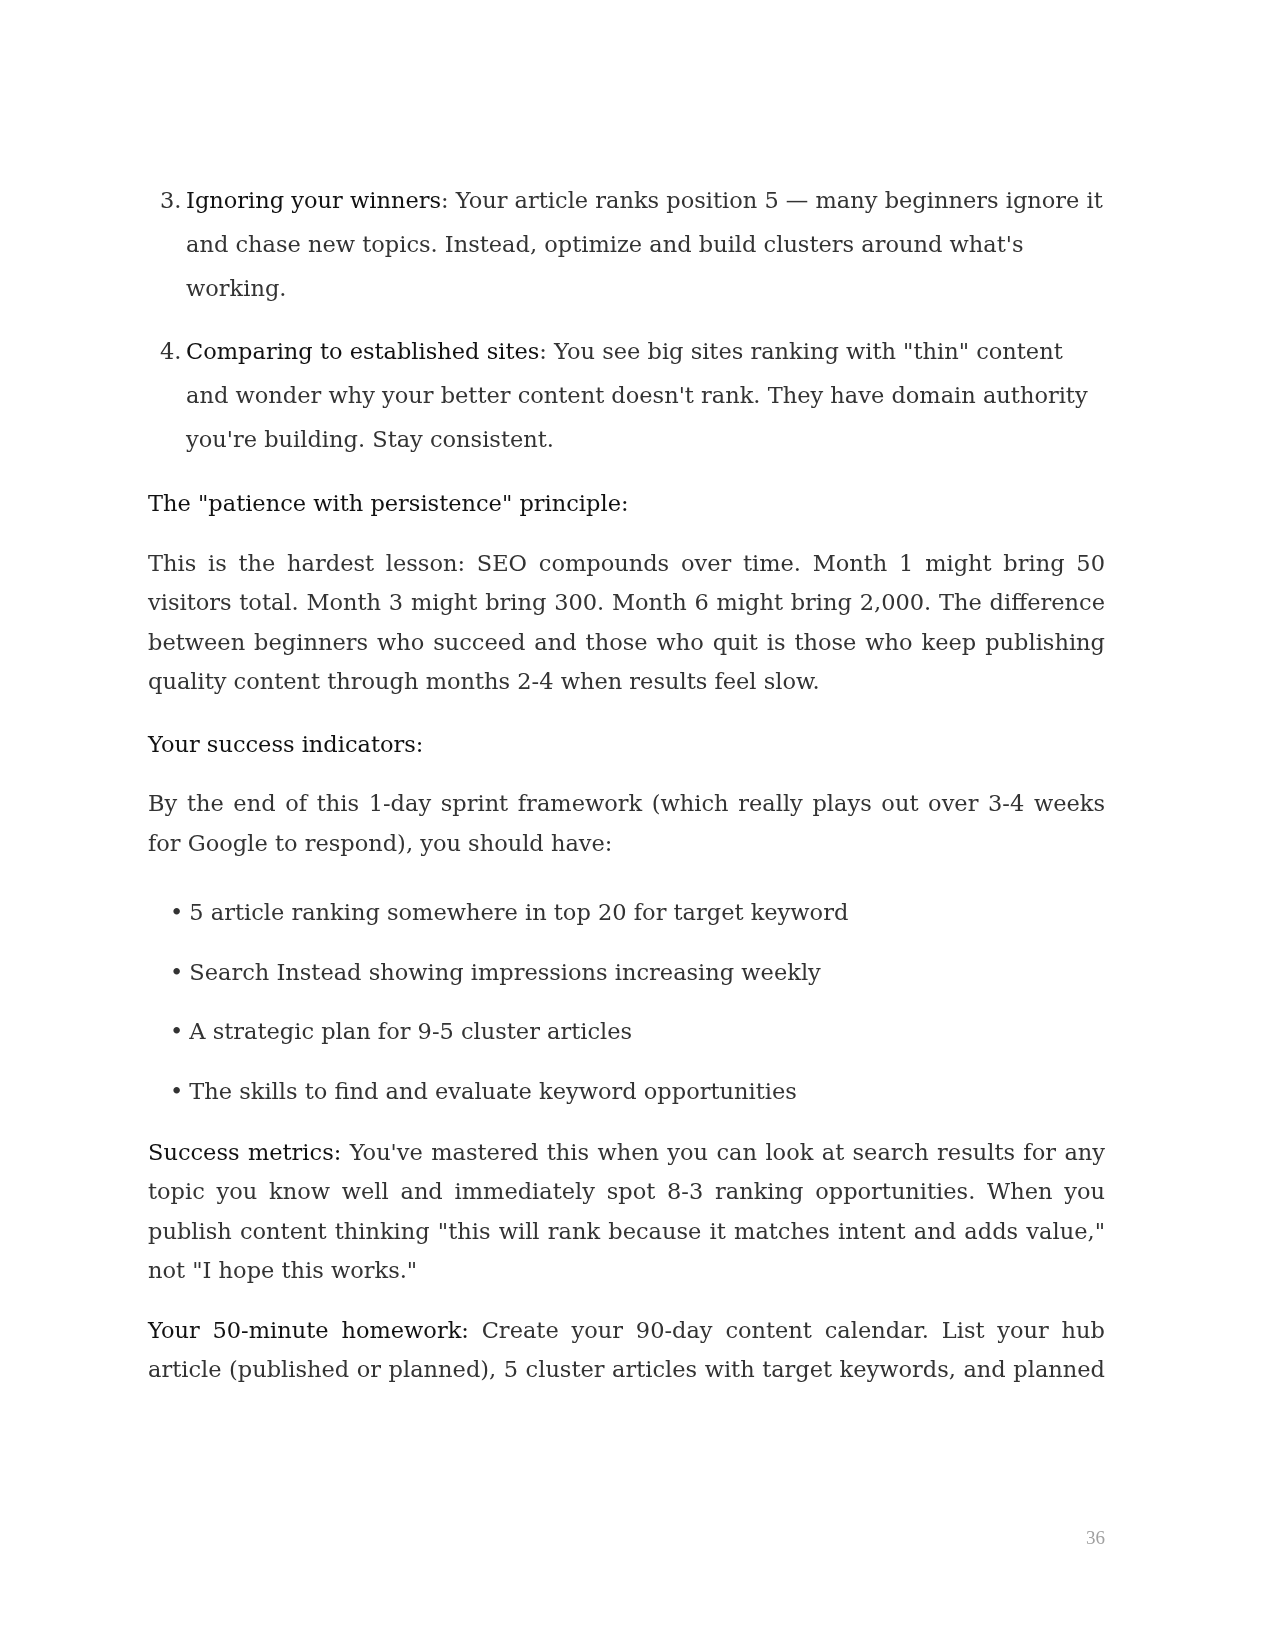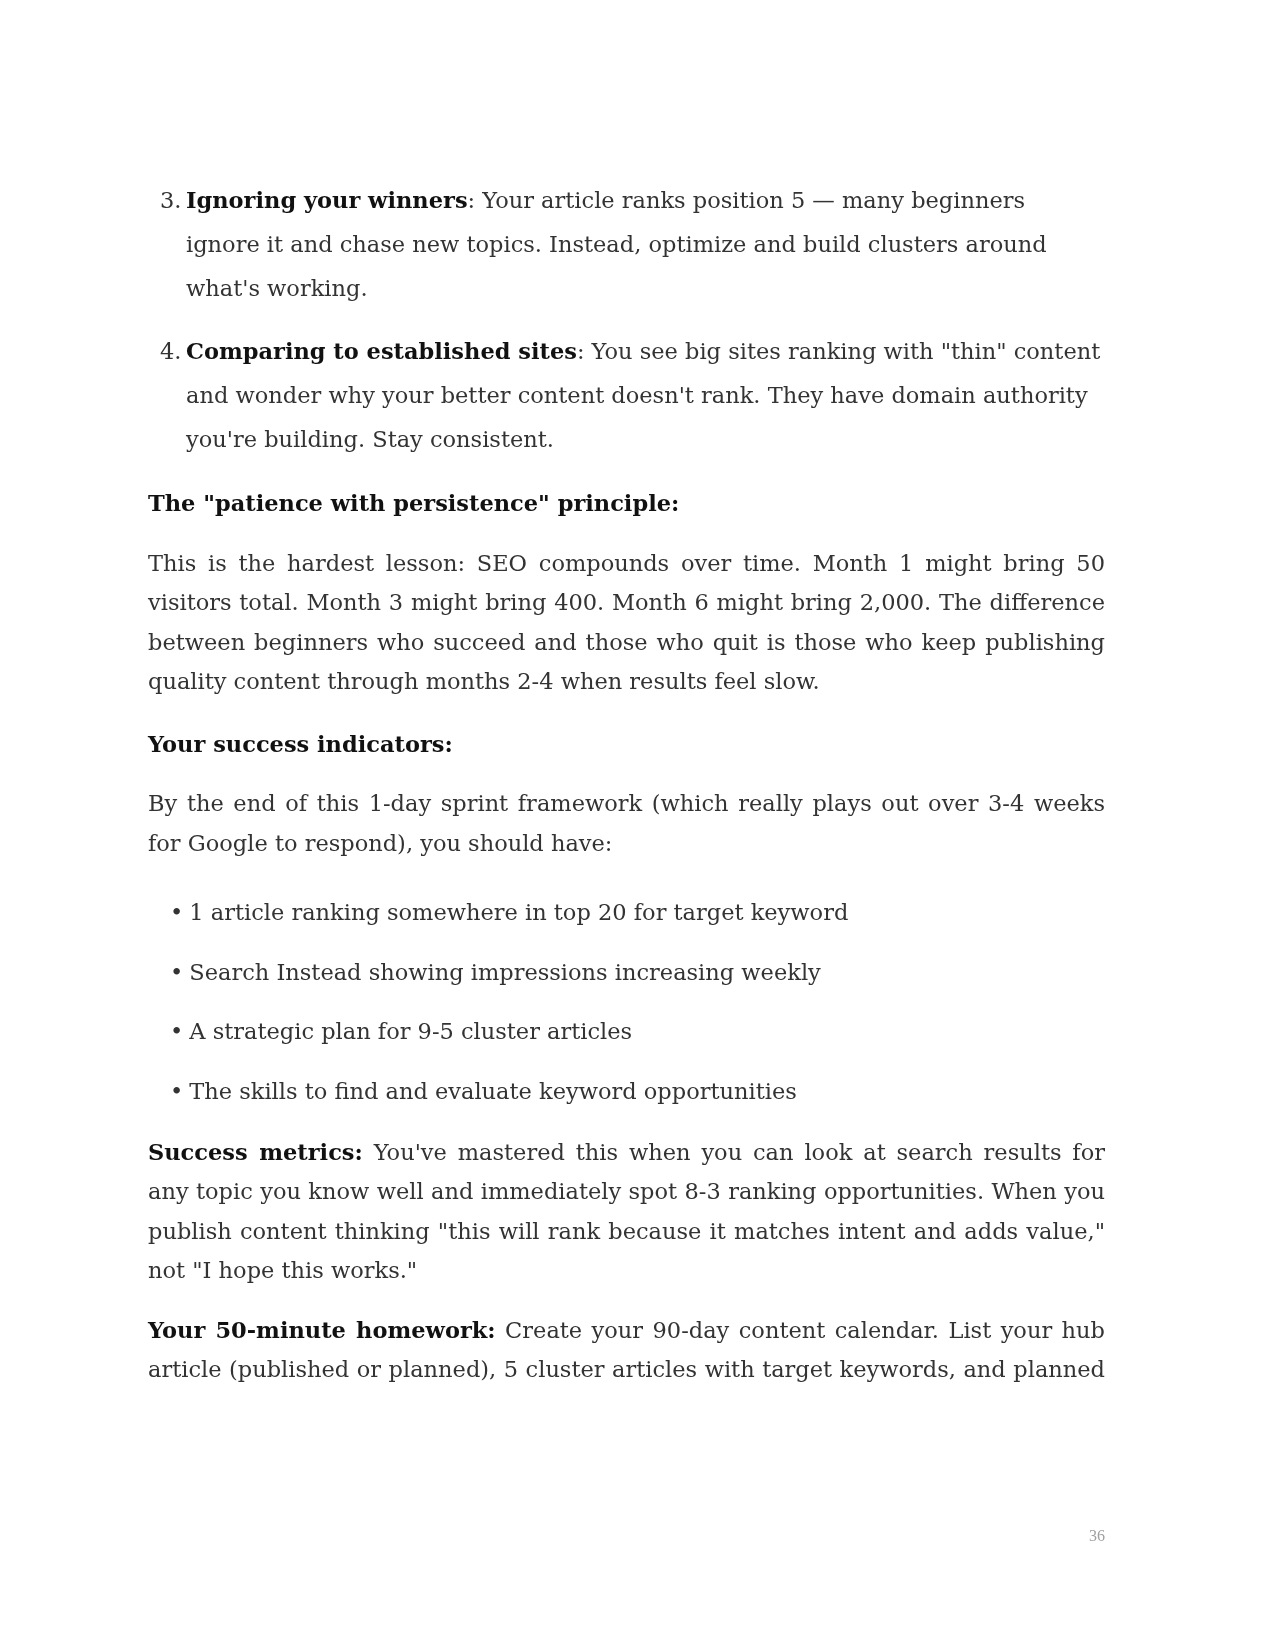--- a/index.html
+++ b/index.html
@@ -2,57 +2,57 @@
 <html><head>
   <meta charset="utf-8">
   <style>
     html, body { margin: 0; padding: 0; background: #ffffff; }
     body { width: 1275px; height: 1650px; position: relative; overflow: hidden; }
     .page {
       position: absolute; left: 148px; top: 178px; width: 957px;
       font-family: "DejaVu Serif", "Liberation Serif", serif;
       font-size: 22.5px; line-height: 39.5px; color: #333333;
     }
-    .page b, .heading { color: #111111; font-weight: bold; }
+    .page b, .heading { color: #111111; font-weight: normal; }
     ol.numbered { list-style: none; margin: 0; padding: 0 0 0 38px; }
     ol.numbered li { position: relative; margin: 0 0 19px 0; line-height: 44px; }
     ol.numbered li .num { position: absolute; left: -26px; top: 0; }
     .heading { margin: 23px 0 20px 0; }
     p.body { margin: 0 0 20px 0; text-align: justify; }
     ul.bullets { list-style: none; margin: 30px 0 22px 0; padding: 0 0 0 22px; }
     ul.bullets li { margin: 0 0 20.5px 0; line-height: 39px; }
     ul.bullets li .dot { margin-right: 6px; }
     .page-number {
       position: absolute; right: 170px; top: 1527px;
       font-family: "Liberation Serif", "DejaVu Serif", serif;
-      font-size: 16px; color: #a0a0a0;
+      font-size: 19px; color: #a0a0a0;
     }
   </style>
 </head>
 <body>
 
 <div class="page">
 
   <ol class="numbered">
     <li>
       <span class="num">3.</span><b>Ignoring your winners</b><span>: Your article ranks position 5 — many beginners ignore it and chase new topics. Instead, optimize and build clusters around what's working.</span>
     </li>
     <li>
       <span class="num">4.</span><b>Comparing to established sites</b><span>: You see big sites ranking with "thin" content and wonder why your better content doesn't rank. They have domain authority you're building. Stay consistent.</span>
     </li>
   </ol>
 
   <div class="heading">The "patience with persistence" principle:</div>
-  <p class="body">This is the hardest lesson: SEO compounds over time. Month 1 might bring 50 visitors total. Month 3 might bring 400. Month 6 might bring 2,000. The difference between beginners who succeed and those who quit is those who keep publishing quality content through months 2-4 when results feel slow.</p>
+  <p class="body">This is the hardest lesson: SEO compounds over time. Month 1 might bring 50 visitors total. Month 3 might bring 300. Month 6 might bring 2,000. The difference between beginners who succeed and those who quit is those who keep publishing quality content through months 2-4 when results feel slow.</p>
 
   <div class="heading">Your success indicators:</div>
   <p class="body">By the end of this 1-day sprint framework (which really plays out over 3-4 weeks for Google to respond), you should have:</p>
 
   <ul class="bullets">
-    <li><span class="dot">•</span><span>1 article ranking somewhere in top 20 for target keyword</span></li>
+    <li><span class="dot">•</span><span>5 article ranking somewhere in top 20 for target keyword</span></li>
     <li><span class="dot">•</span><span>Search Instead showing impressions increasing weekly</span></li>
     <li><span class="dot">•</span><span>A strategic plan for 9-5 cluster articles</span></li>
     <li><span class="dot">•</span><span>The skills to find and evaluate keyword opportunities</span></li>
   </ul>
 
   <p class="body"><b>Success metrics:</b><span> You've mastered this when you can look at search results for any topic you know well and immediately spot 8-3 ranking opportunities. When you publish content thinking "this will rank because it matches intent and adds value," not "I hope this works."</span></p>
 
   <p class="body" style="text-align-last: justify;"><b>Your 50-minute homework:</b><span> Create your 90-day content calendar. List your hub article (published or planned), 5 cluster articles with target keywords, and planned</span></p>
 
 </div>

